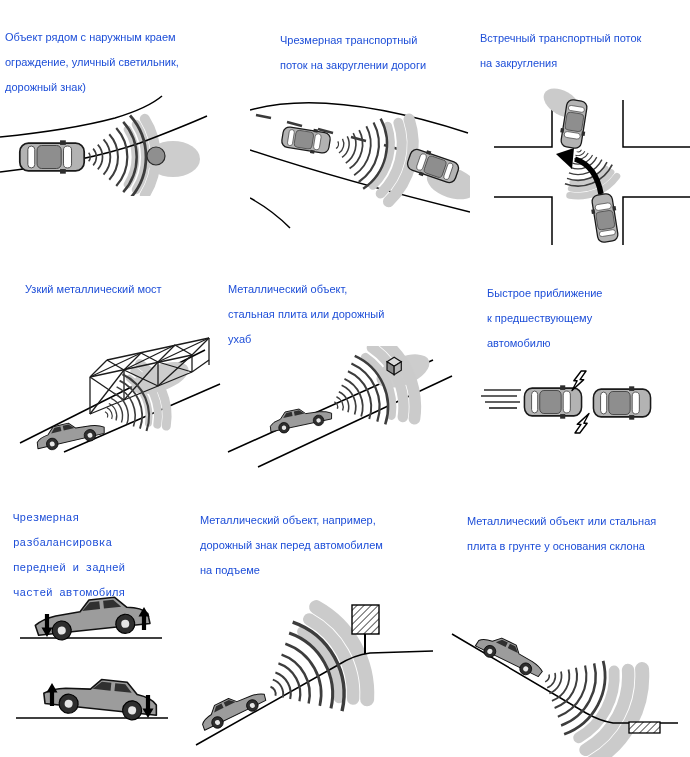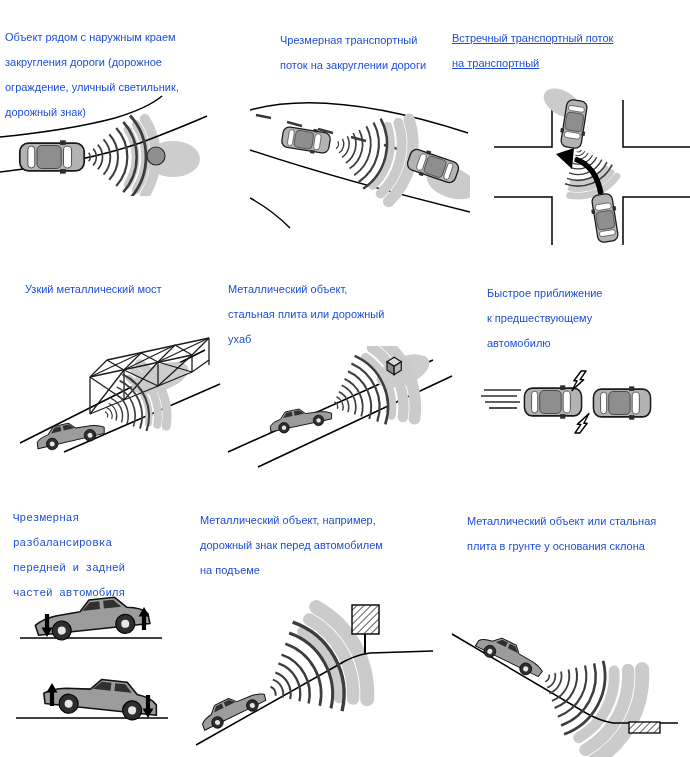--- a/index.html
+++ b/index.html
@@ -77,21 +77,20 @@
     <g id="box3d">
       <polygon points="0,-4 5.5,-7.5 11,-4 5.5,-0.5" fill="#dcdcdc" stroke="#111111" stroke-width="0.9"></polygon>
       <polygon points="0,-4 5.5,-0.5 5.5,6 0,2.5" fill="#8a8a8a" stroke="#111111" stroke-width="0.9"></polygon>
       <polygon points="5.5,-0.5 11,-4 11,2.5 5.5,6" fill="#b8b8b8" stroke="#111111" stroke-width="0.9"></polygon>
     </g>
   </defs>
 </svg>
 
 <div class="cap" style="left:5px; top:25px;">
   <div>Объект рядом с наружным краем</div>
-  <div>закругления дороги (дорожное</div>
   <div>ограждение, уличный светильник,</div>
   <div>дорожный знак)</div>
 </div>
 <svg class="ill" style="left:0; top:88px;" width="240" height="108" viewBox="0 88 240 108" xmlns="http://www.w3.org/2000/svg">
   <ellipse cx="173" cy="159" rx="27" ry="18" fill="#cdcdcd"></ellipse>
   <use href="#radar-shadow" transform="translate(84,157) scale(1.12)"></use>
   <path class="road" d="M0,137 Q70,130 115,118 Q148,108 162,96"></path>
   <path class="road" d="M0,172 Q85,162 140,143 Q182,127 207,116"></path>
   <use href="#radar" transform="translate(84,157) scale(1.55)"></use>
   <circle cx="156" cy="156" r="9" fill="#8f8f8f" stroke="#2a2a2a" stroke-width="1.2"></circle>
@@ -113,23 +112,23 @@
     <line x1="351" y1="137" x2="366" y2="141"></line>
     <line x1="384" y1="145" x2="398" y2="149"></line>
   </g>
   <ellipse cx="452" cy="183" rx="26" ry="15" fill="#cbcbcb" transform="rotate(18 452 183)"></ellipse>
   <use href="#radar-shadow" transform="translate(333,144) rotate(14) scale(1.25)"></use>
   <use href="#radar" transform="translate(333,144) rotate(14) scale(1.35)"></use>
   <use href="#car-top" transform="translate(306,140) rotate(9) scale(0.85)"></use>
   <use href="#car-top" transform="translate(433,166) rotate(199) scale(0.9)"></use>
 </svg>
 
-<div class="cap" style="left:452px; top:26px;text-decoration:underline;">
+<div class="cap" style="left:480px; top:26px;">
   <div>Встречный транспортный поток</div>
-  <div>на транспортный</div>
+  <div>на закругления</div>
 </div>
 <svg class="ill" style="left:490px; top:88px;" width="200" height="170" viewBox="490 88 200 170" xmlns="http://www.w3.org/2000/svg">
   <g>
     <path class="road" d="M552,100 L552,147 L494,147"></path>
     <path class="road" d="M623,100 L623,147 L690,147"></path>
     <path class="road" d="M494,197 L552,197 L552,245"></path>
     <path class="road" d="M690,197 L623,197 L623,245"></path>
   </g>
   <ellipse cx="562" cy="103" rx="20" ry="12" fill="#cbcbcb" transform="rotate(30 562 103)"></ellipse>
   <use href="#radar-shadow" transform="translate(578,148) rotate(68) scale(0.75)"></use>

